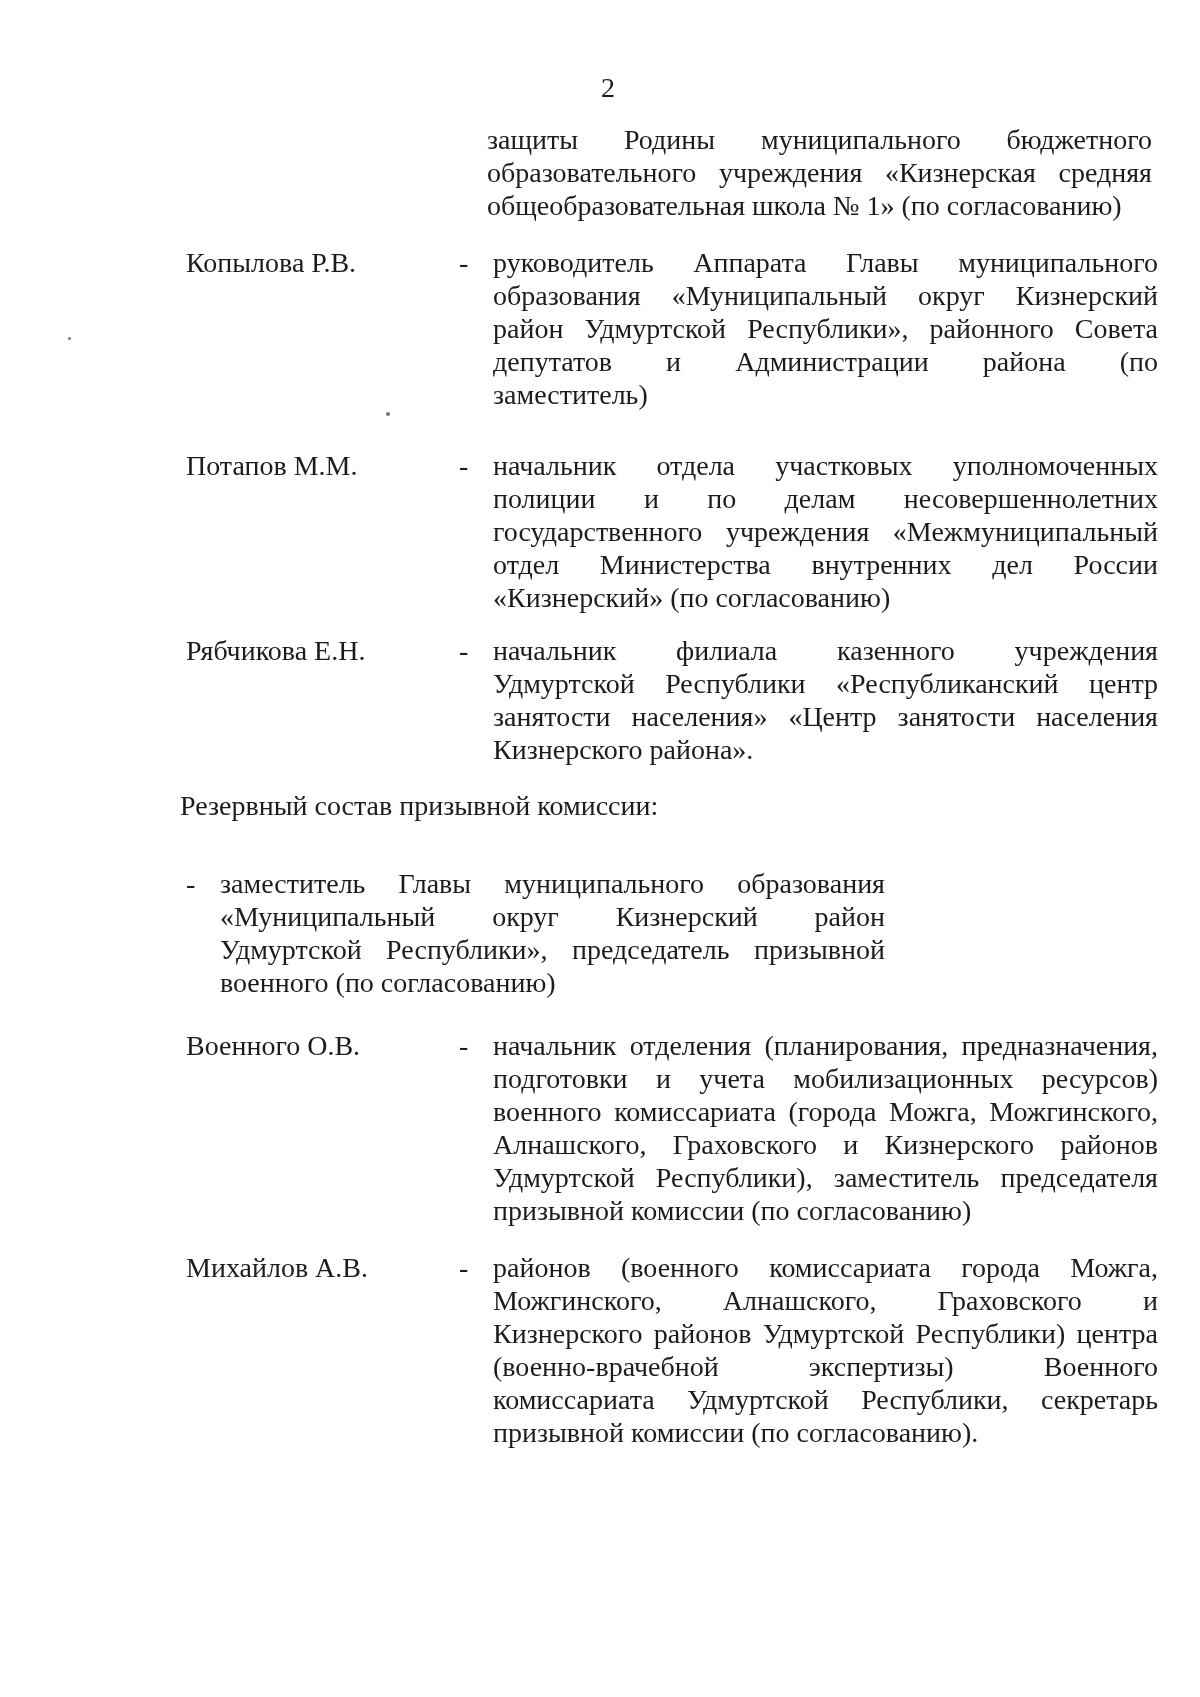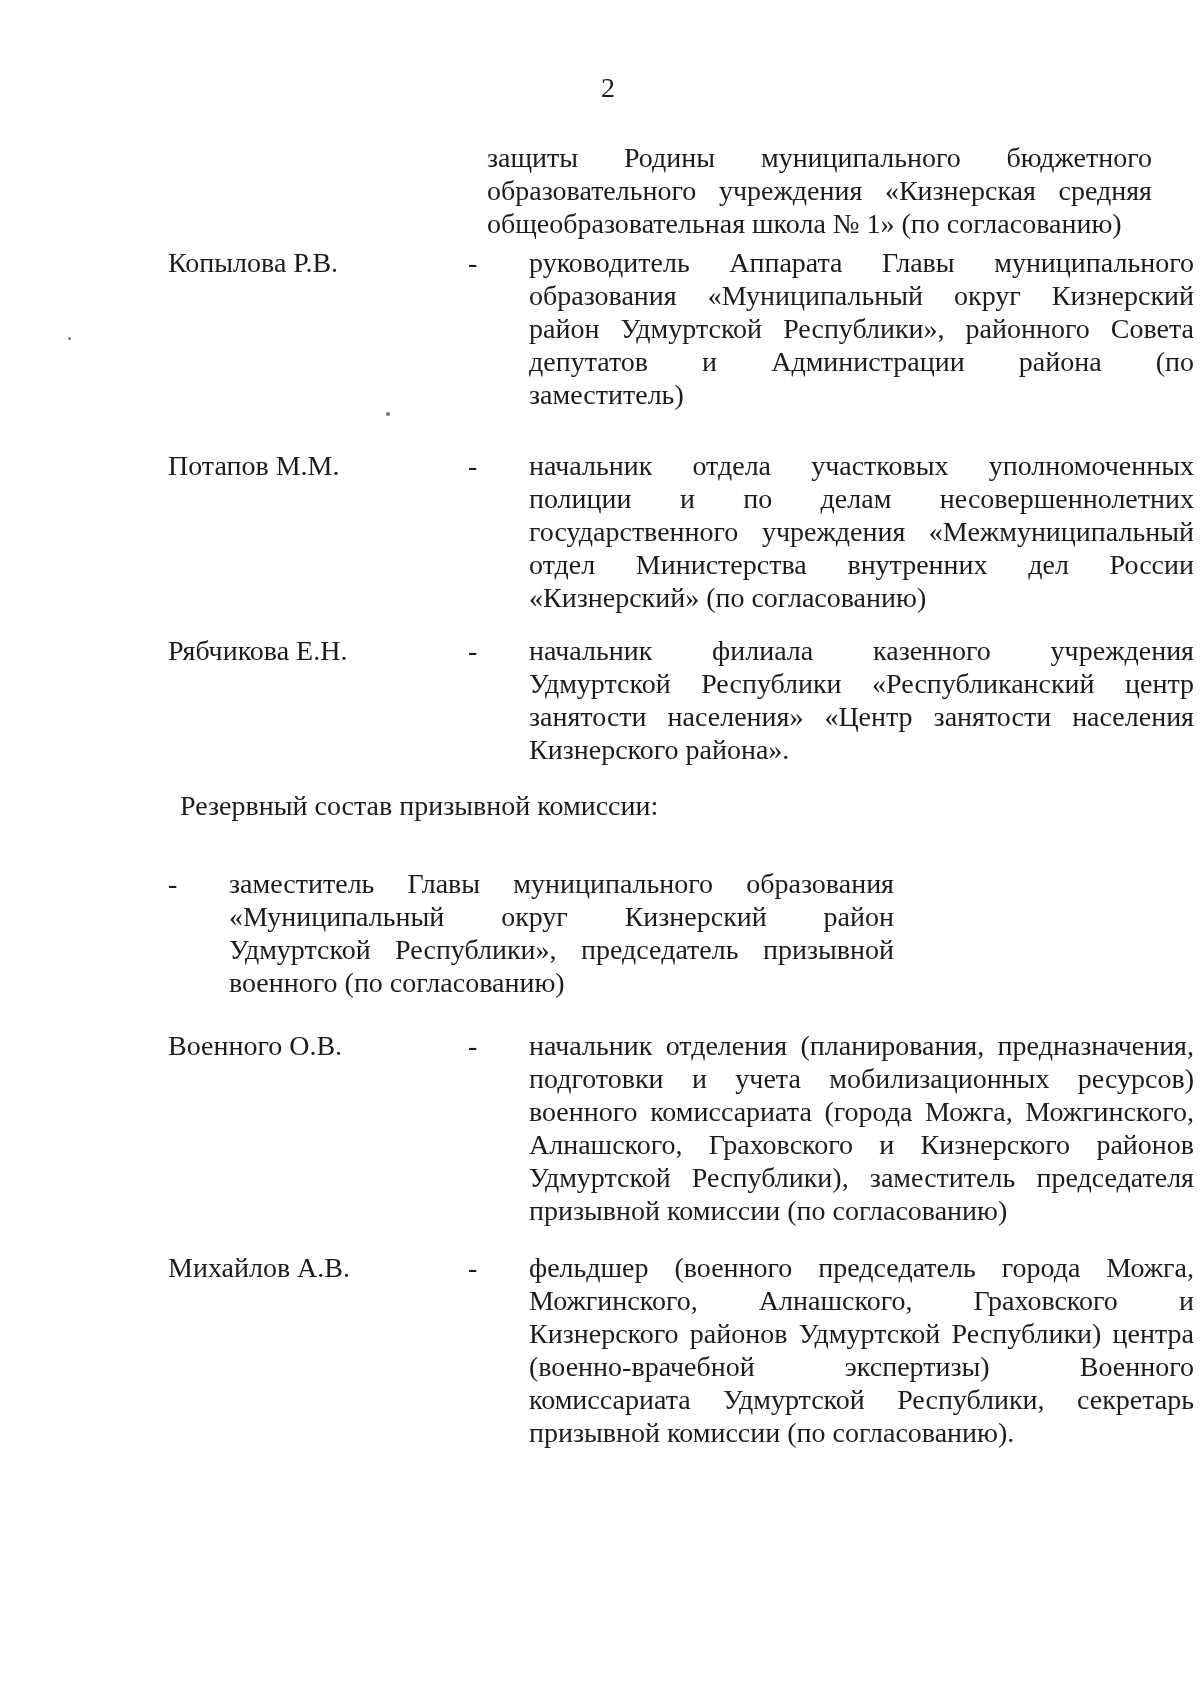--- a/index.html
+++ b/index.html
@@ -18,29 +18,28 @@
   .pagenum {
     position: absolute;
     top: 71px;
     left: 0;
     width: 1216px;
     text-align: center;
   }
   .continuation {
     position: absolute;
     left: 487px;
-    top: 141px;
+    top: 123px;
     width: 665px;
   }
   .row {
     position: absolute;
-    left: 168px;
+    left: 186px;
     display: flex;
     align-items: flex-start;
-    gap: 27px;
   }
   .row .name {
     width: 273px;
     flex: 0 0 273px;
     white-space: nowrap;
   }
   .row .dash {
     width: 34px;
     flex: 0 0 34px;
   }
@@ -144,21 +143,21 @@
         <div class="jline">Алнашского, Граховского и Кизнерского районов</div>
         <div class="jline">Удмуртской Республики), заместитель председателя</div>
         <div class="jline last">призывной  комиссии (по согласованию)</div>
       </div>
   </div>
 
   <div class="row" style="top:1251px">
     <div class="name">Михайлов А.В.</div>
     <div class="dash">-</div>
     <div class="desc">
-        <div class="jline">фельдшер (военного председатель города Можга,</div>
+        <div class="jline">районов (военного комиссариата города Можга,</div>
         <div class="jline">Можгинского, Алнашского, Граховского и</div>
         <div class="jline">Кизнерского районов Удмуртской Республики) центра</div>
         <div class="jline">(военно-врачебной экспертизы) Военного</div>
         <div class="jline">комиссариата Удмуртской Республики, секретарь</div>
         <div class="jline last">призывной комиссии (по согласованию).</div>
       </div>
   </div>
 
   <div class="dot d1"></div>
   <div class="dot d2"></div>

